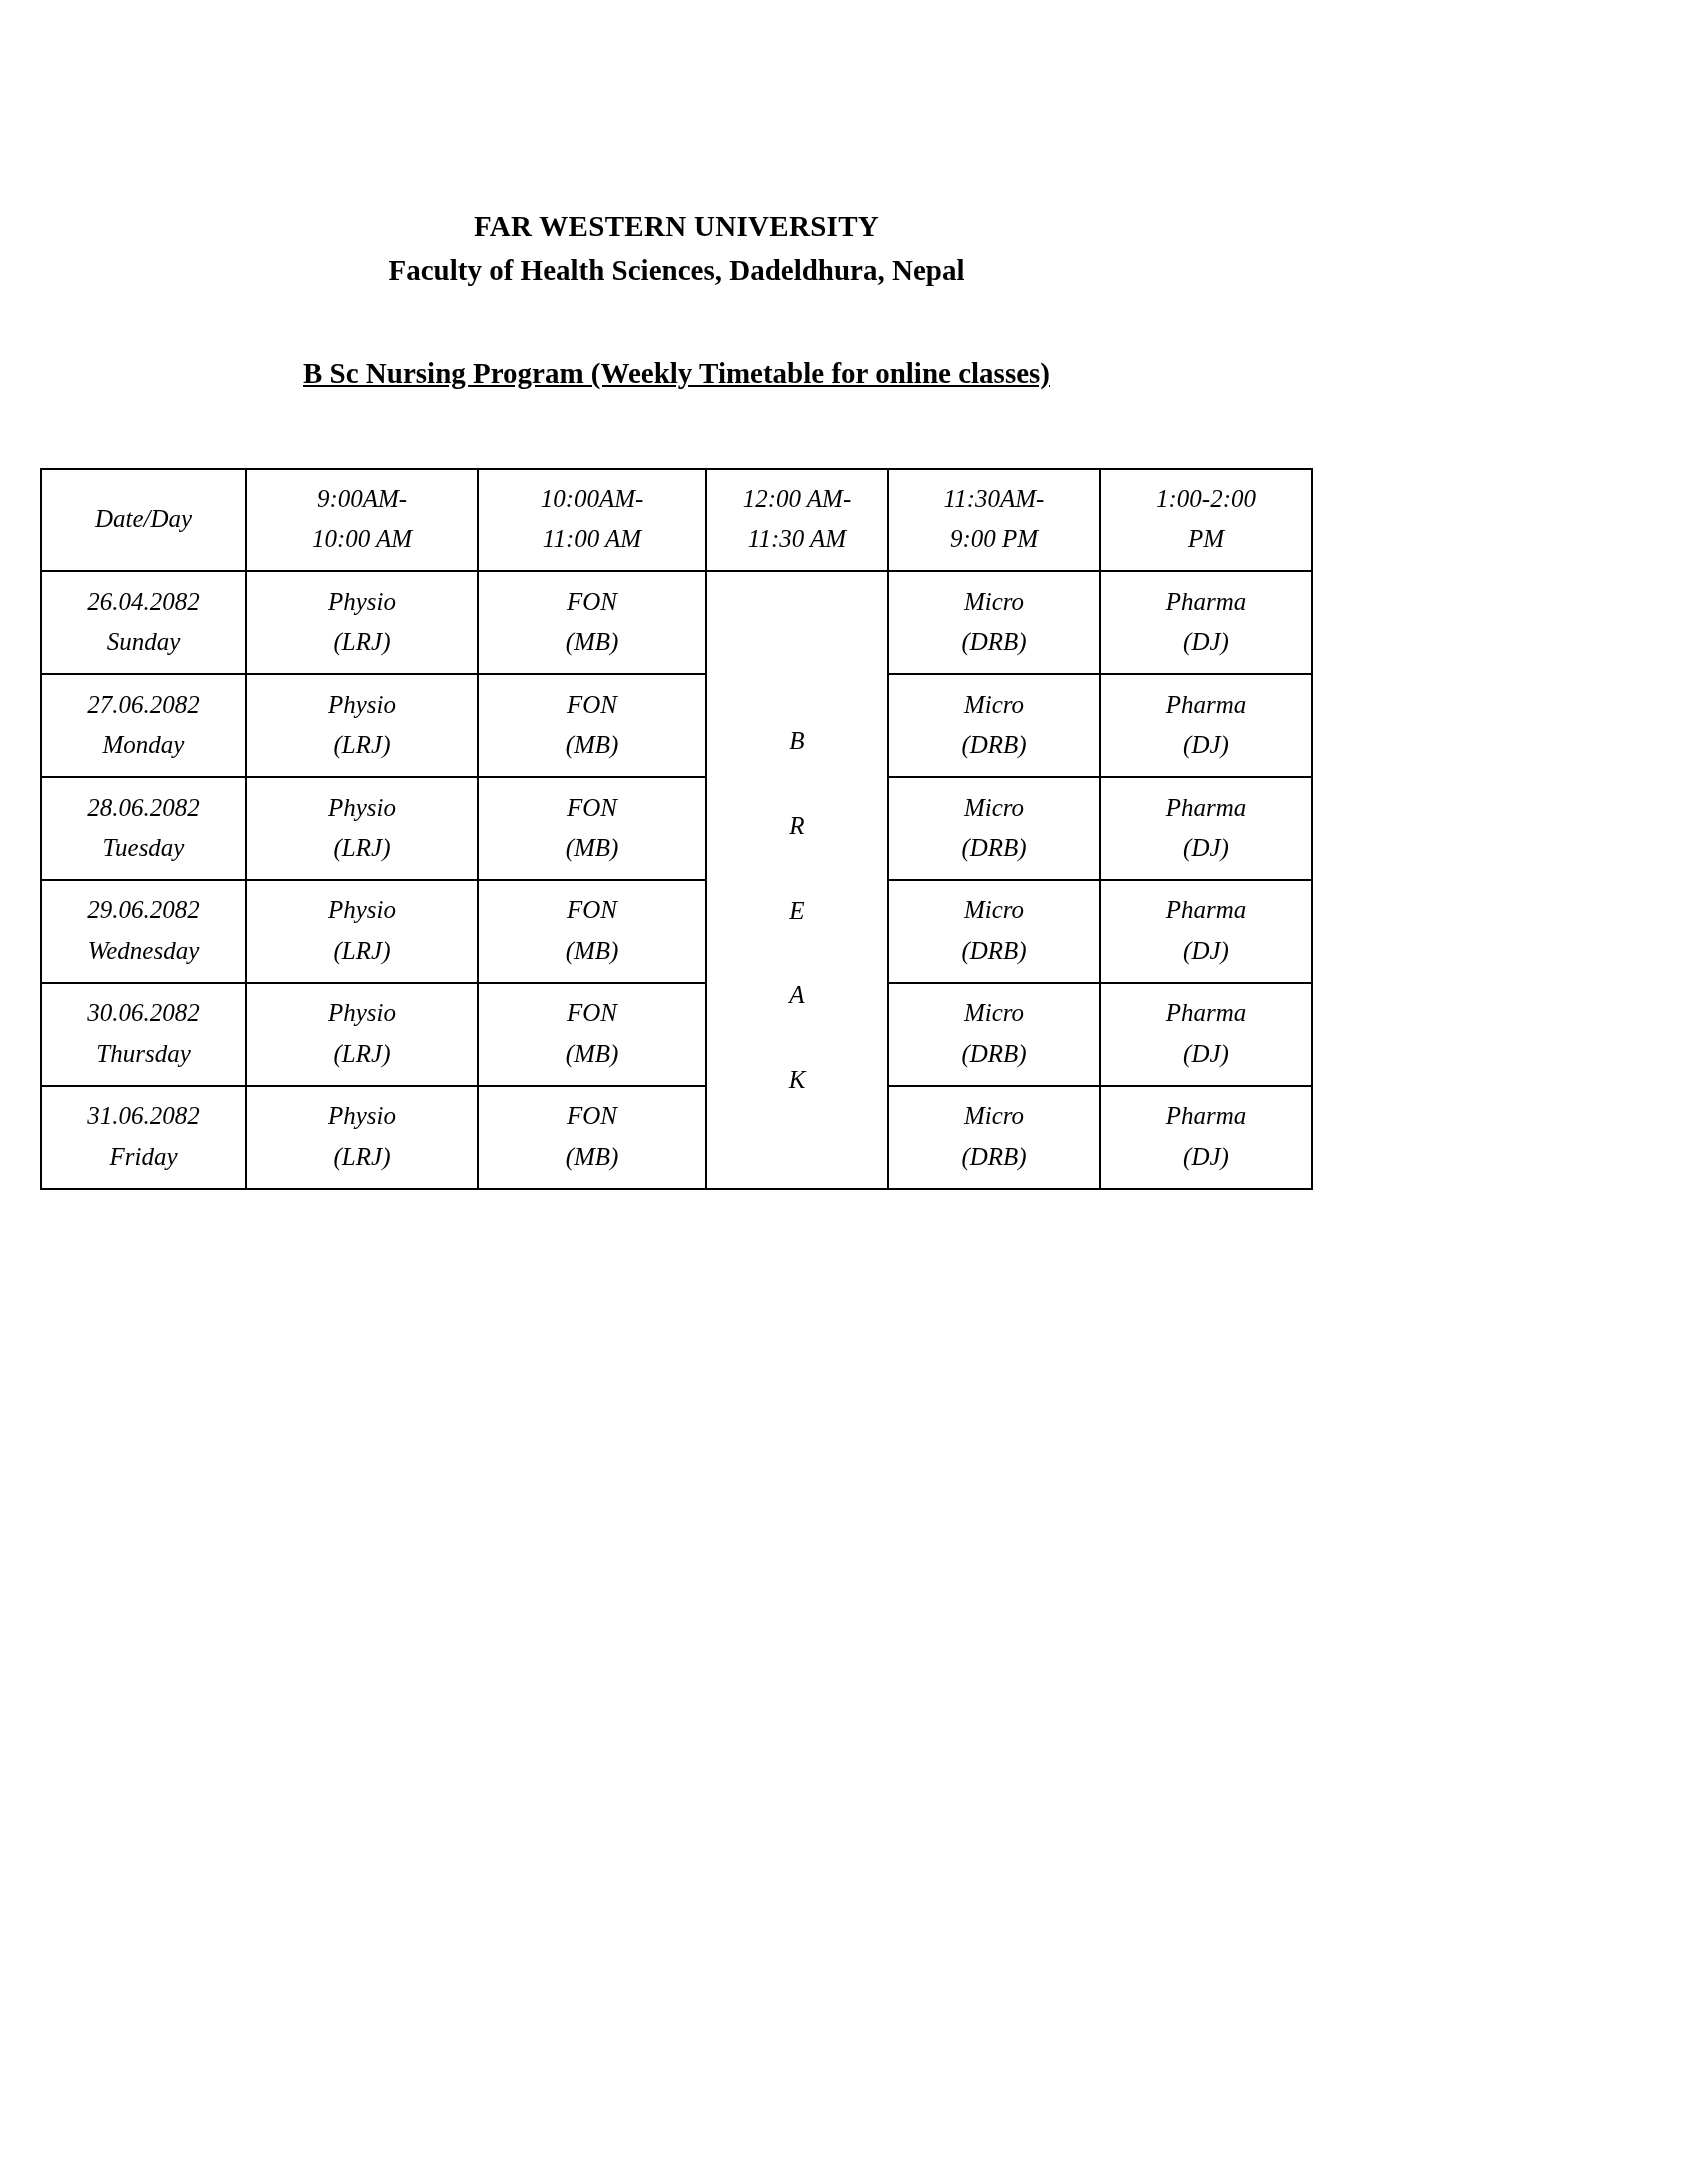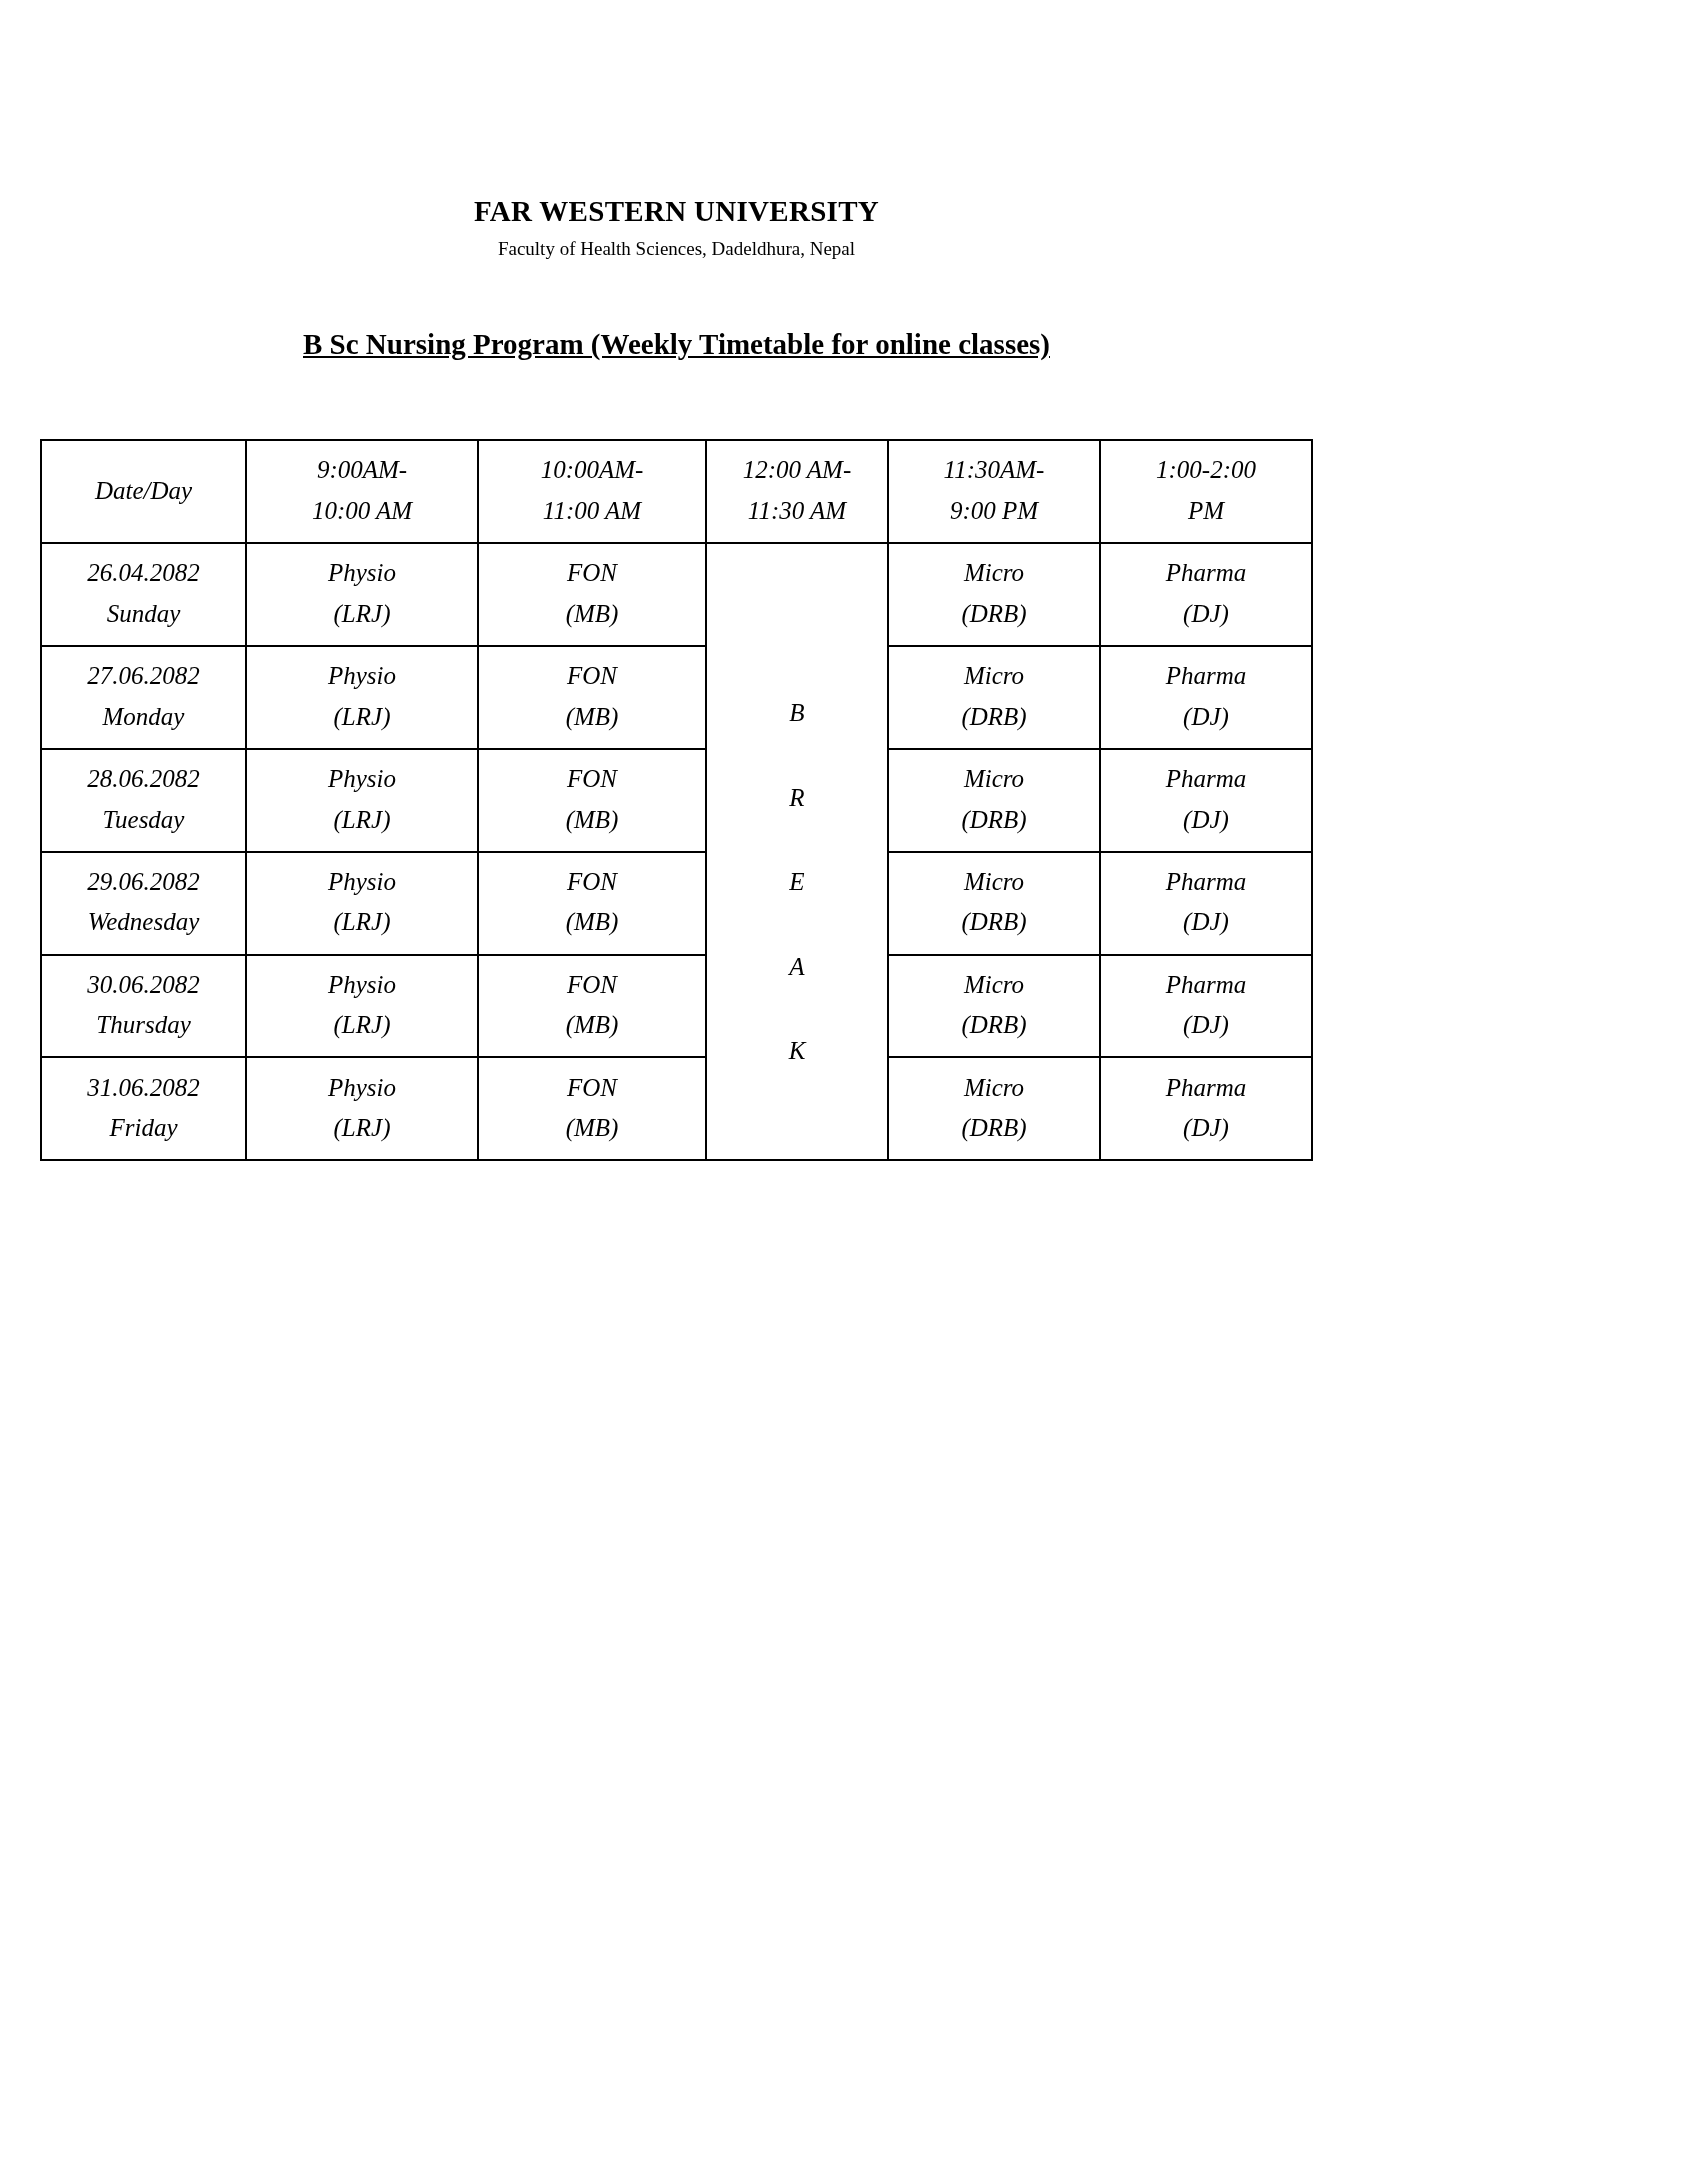--- a/index.html
+++ b/index.html
@@ -12,35 +12,35 @@
     height: 2183px;
     font-family: "Liberation Serif", serif;
     color: #000000;
     -webkit-font-smoothing: antialiased;
   }
   .page {
     position: relative;
     width: 1353px;
     height: 2183px;
     box-sizing: border-box;
-    padding: 0;
+    padding: 15px;
   }
   .header {
     text-align: center;
     padding-top: 192px;
   }
   .header .line1 {
     font-size: 29px;
     font-weight: bold;
     letter-spacing: 0.3px;
     line-height: 1.35;
   }
   .header .line2 {
-    font-size: 19px;
-    font-weight: normal;
+    font-size: 29px;
+    font-weight: bold;
     line-height: 1.35;
     margin-top: 5.3px;
   }
   .subtitle {
     text-align: center;
     font-size: 29px;
     font-weight: bold;
     margin-top: 66px;
     text-decoration: underline;
   }

